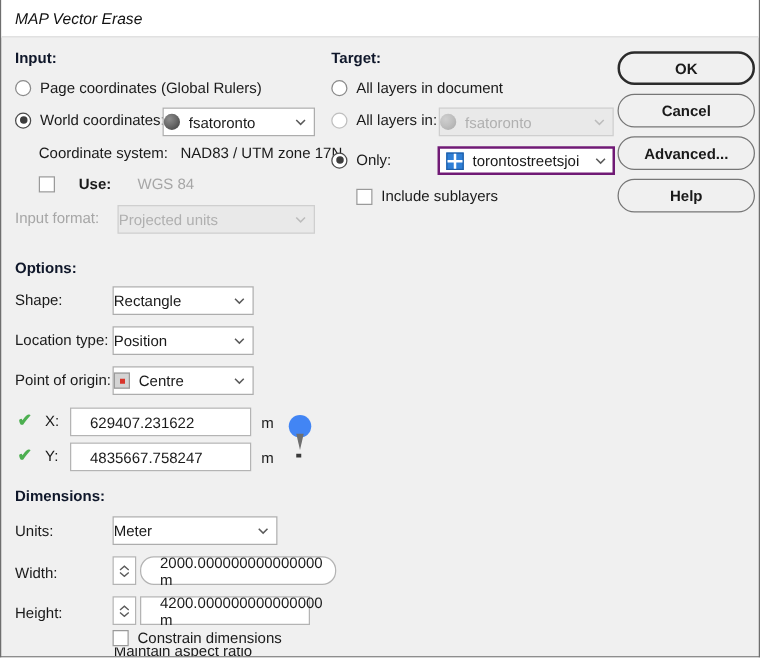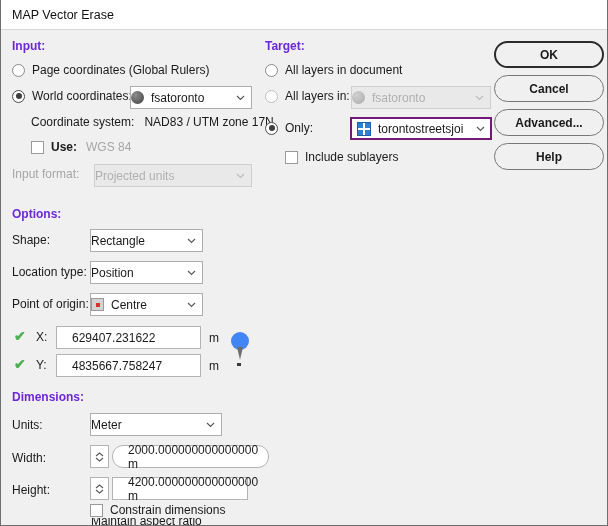--- a/index.html
+++ b/index.html
@@ -32,27 +32,28 @@
     height: 30px;
     background: #ffffff;
     display: flex;
     align-items: center;
     padding-left: 11px;
     border-bottom: 1px solid #d8d8d8;
   }
   #titlebar .title-text {
     font-size: 12.5px;
     color: #111111;
+    font-style: italic;
   }
 
   
   .section-head {
     font-weight: bold;
     font-size: 12px;
-    color: #6d28d9;
+    color: #0f172a;
   }
   .lbl { font-size: 12px; color: #1a1a1a; white-space: nowrap; }
   .lbl.dim { color: #a6a6a6; }
 
   .row { position: absolute; display: flex; align-items: center; }
 
   
   .radio {
     width: 13px; height: 13px;
     border-radius: 50%;
@@ -285,21 +286,21 @@
           <path d="M1 1 L4.5 4.5 L8 1" stroke="currentColor" stroke-width="1.2" fill="none"></path>
         </svg>
     </span>
   </div>
 
   <div class="row" style="left:30px; top:115px;">
     <span class="lbl">Coordinate system:</span>
     <span class="lbl" style="margin-left:10px;">NAD83 / UTM zone 17N</span>
   </div>
 
-  <div class="row" style="left:30px; top:140px;">
+  <div class="row" style="left:30px; top:140px;gap:12px;">
     <span class="cbox"></span>
     <span class="lbl" style="font-weight:bold;">Use:</span>
     <span class="lbl dim" style="margin-left:9px;">WGS 84</span>
   </div>
 
   <div class="row" style="left:11px; top:167px;">
     <span class="lbl dim">Input format:</span>
   </div>
   <div class="combo disabled" style="position:absolute; left:93px; top:164px; width:158px;">
     <span class="combo-text">Projected units</span>

